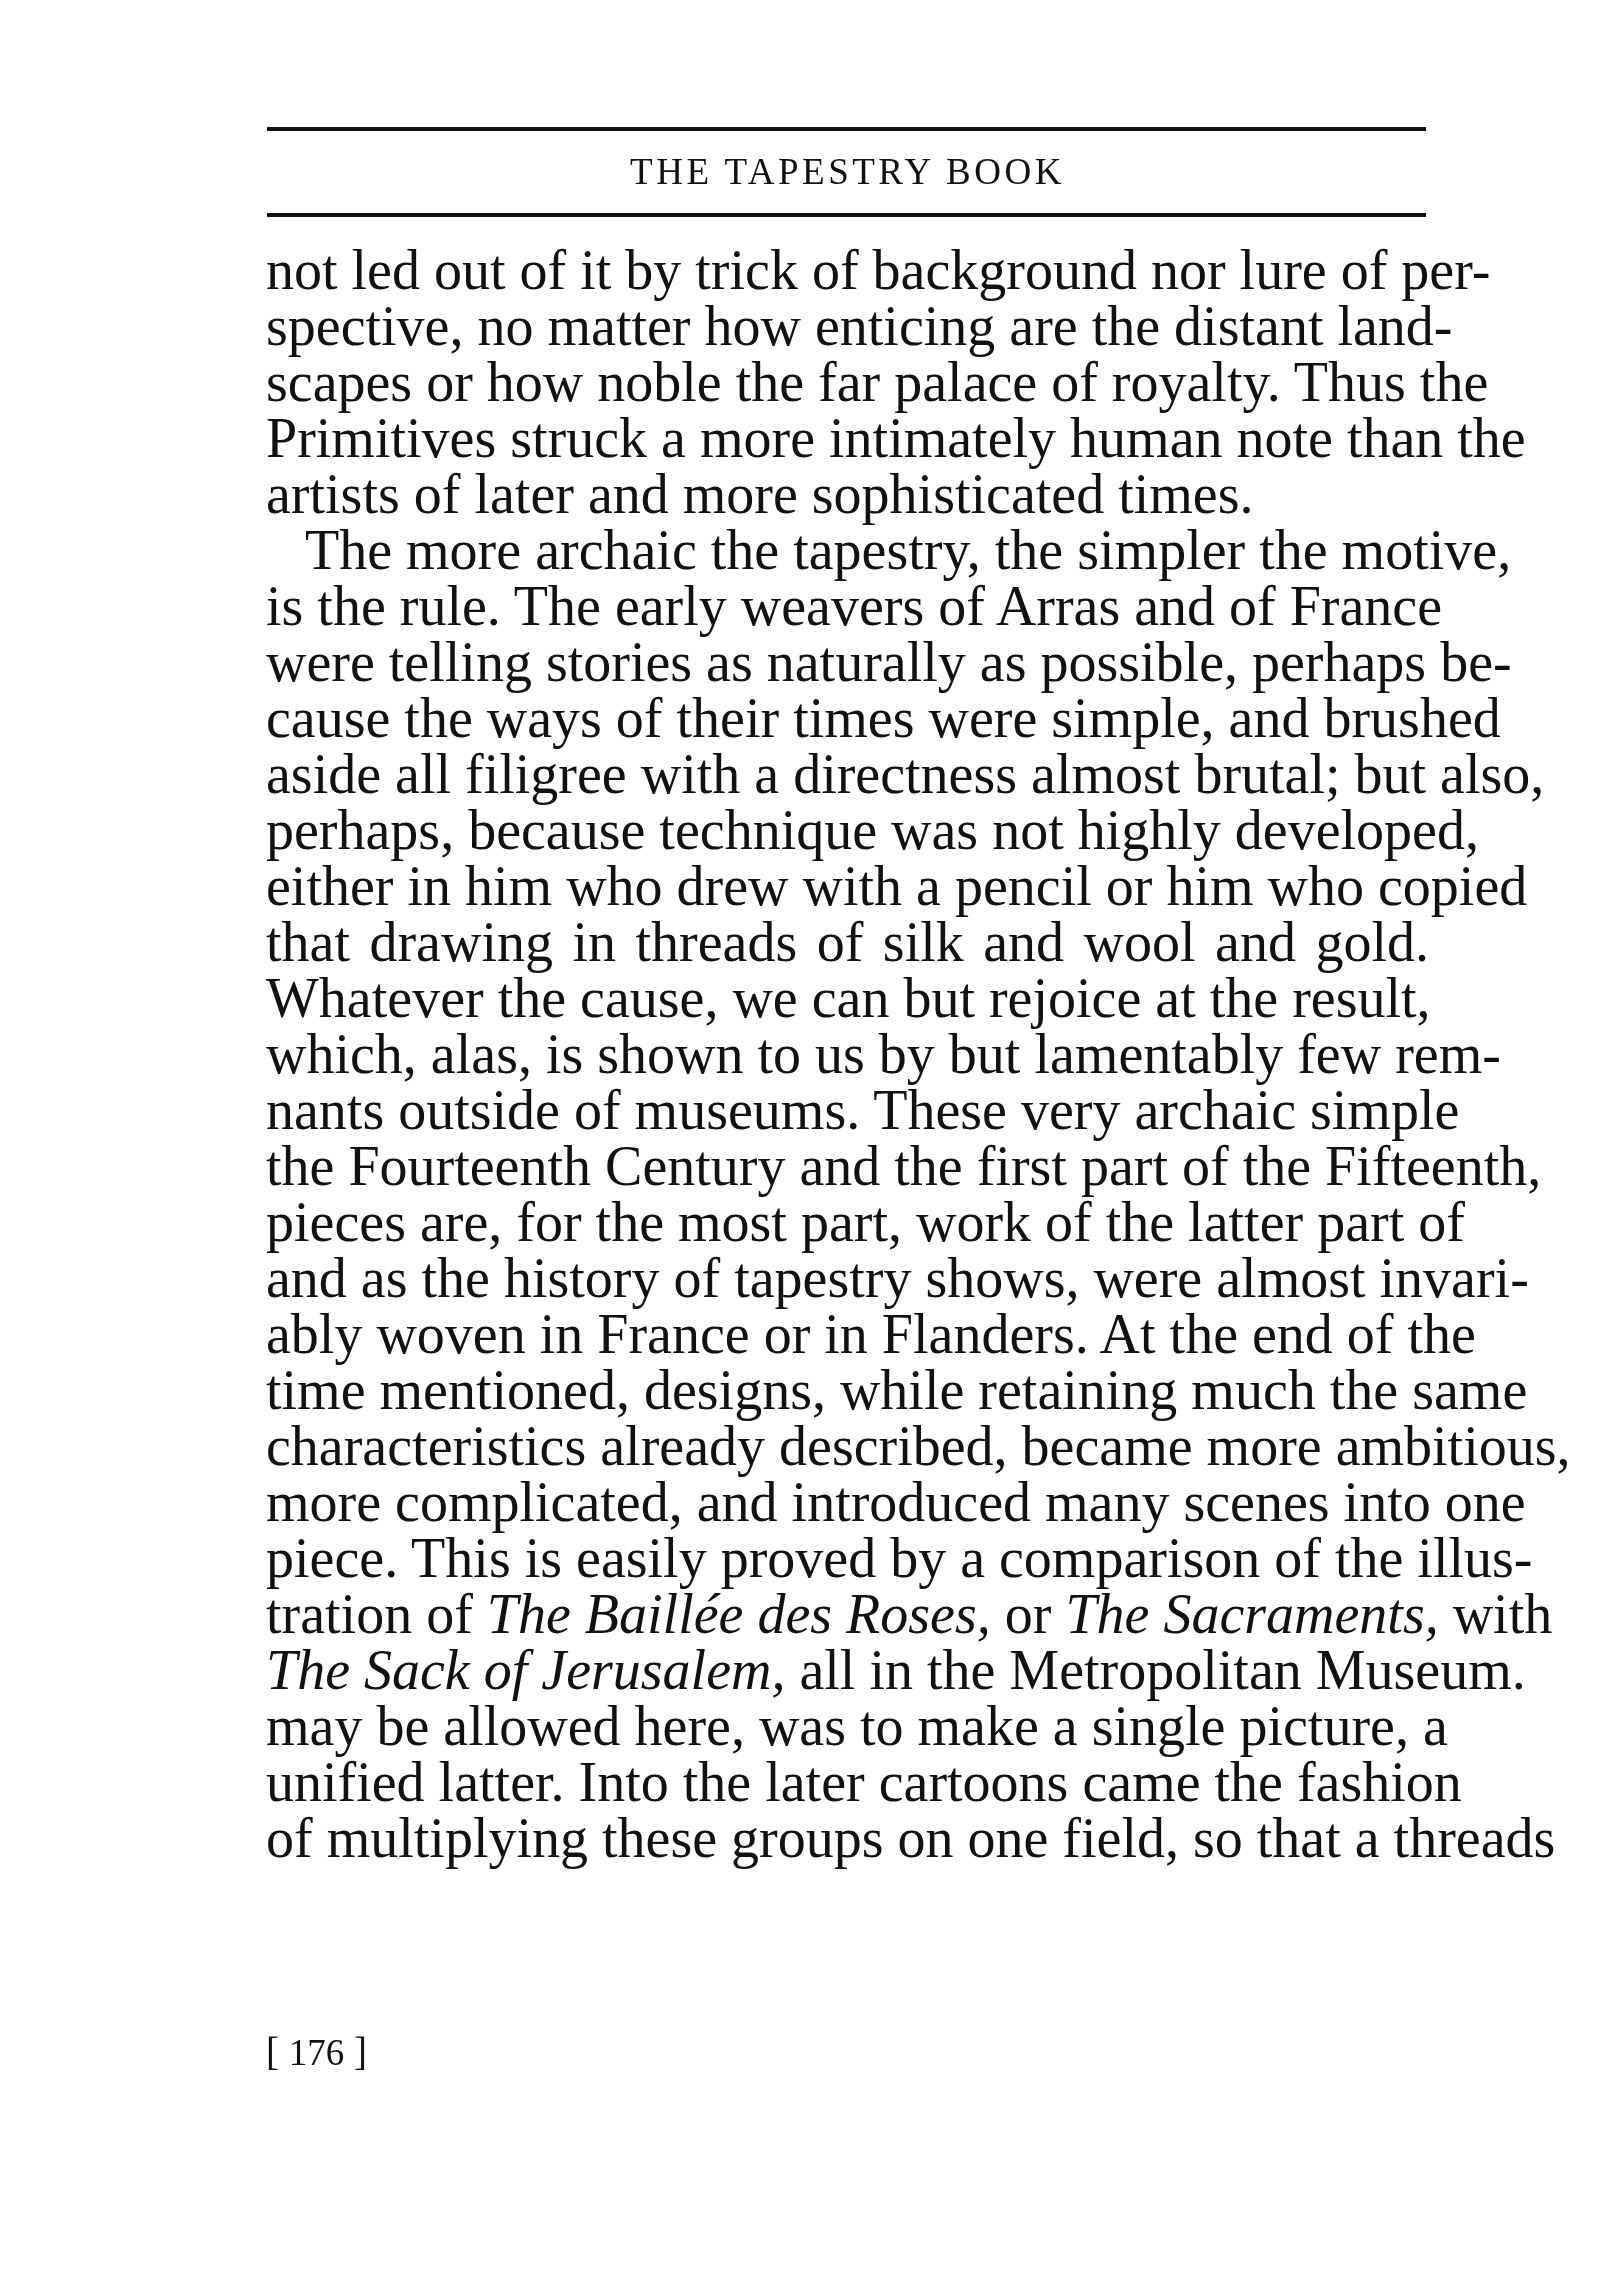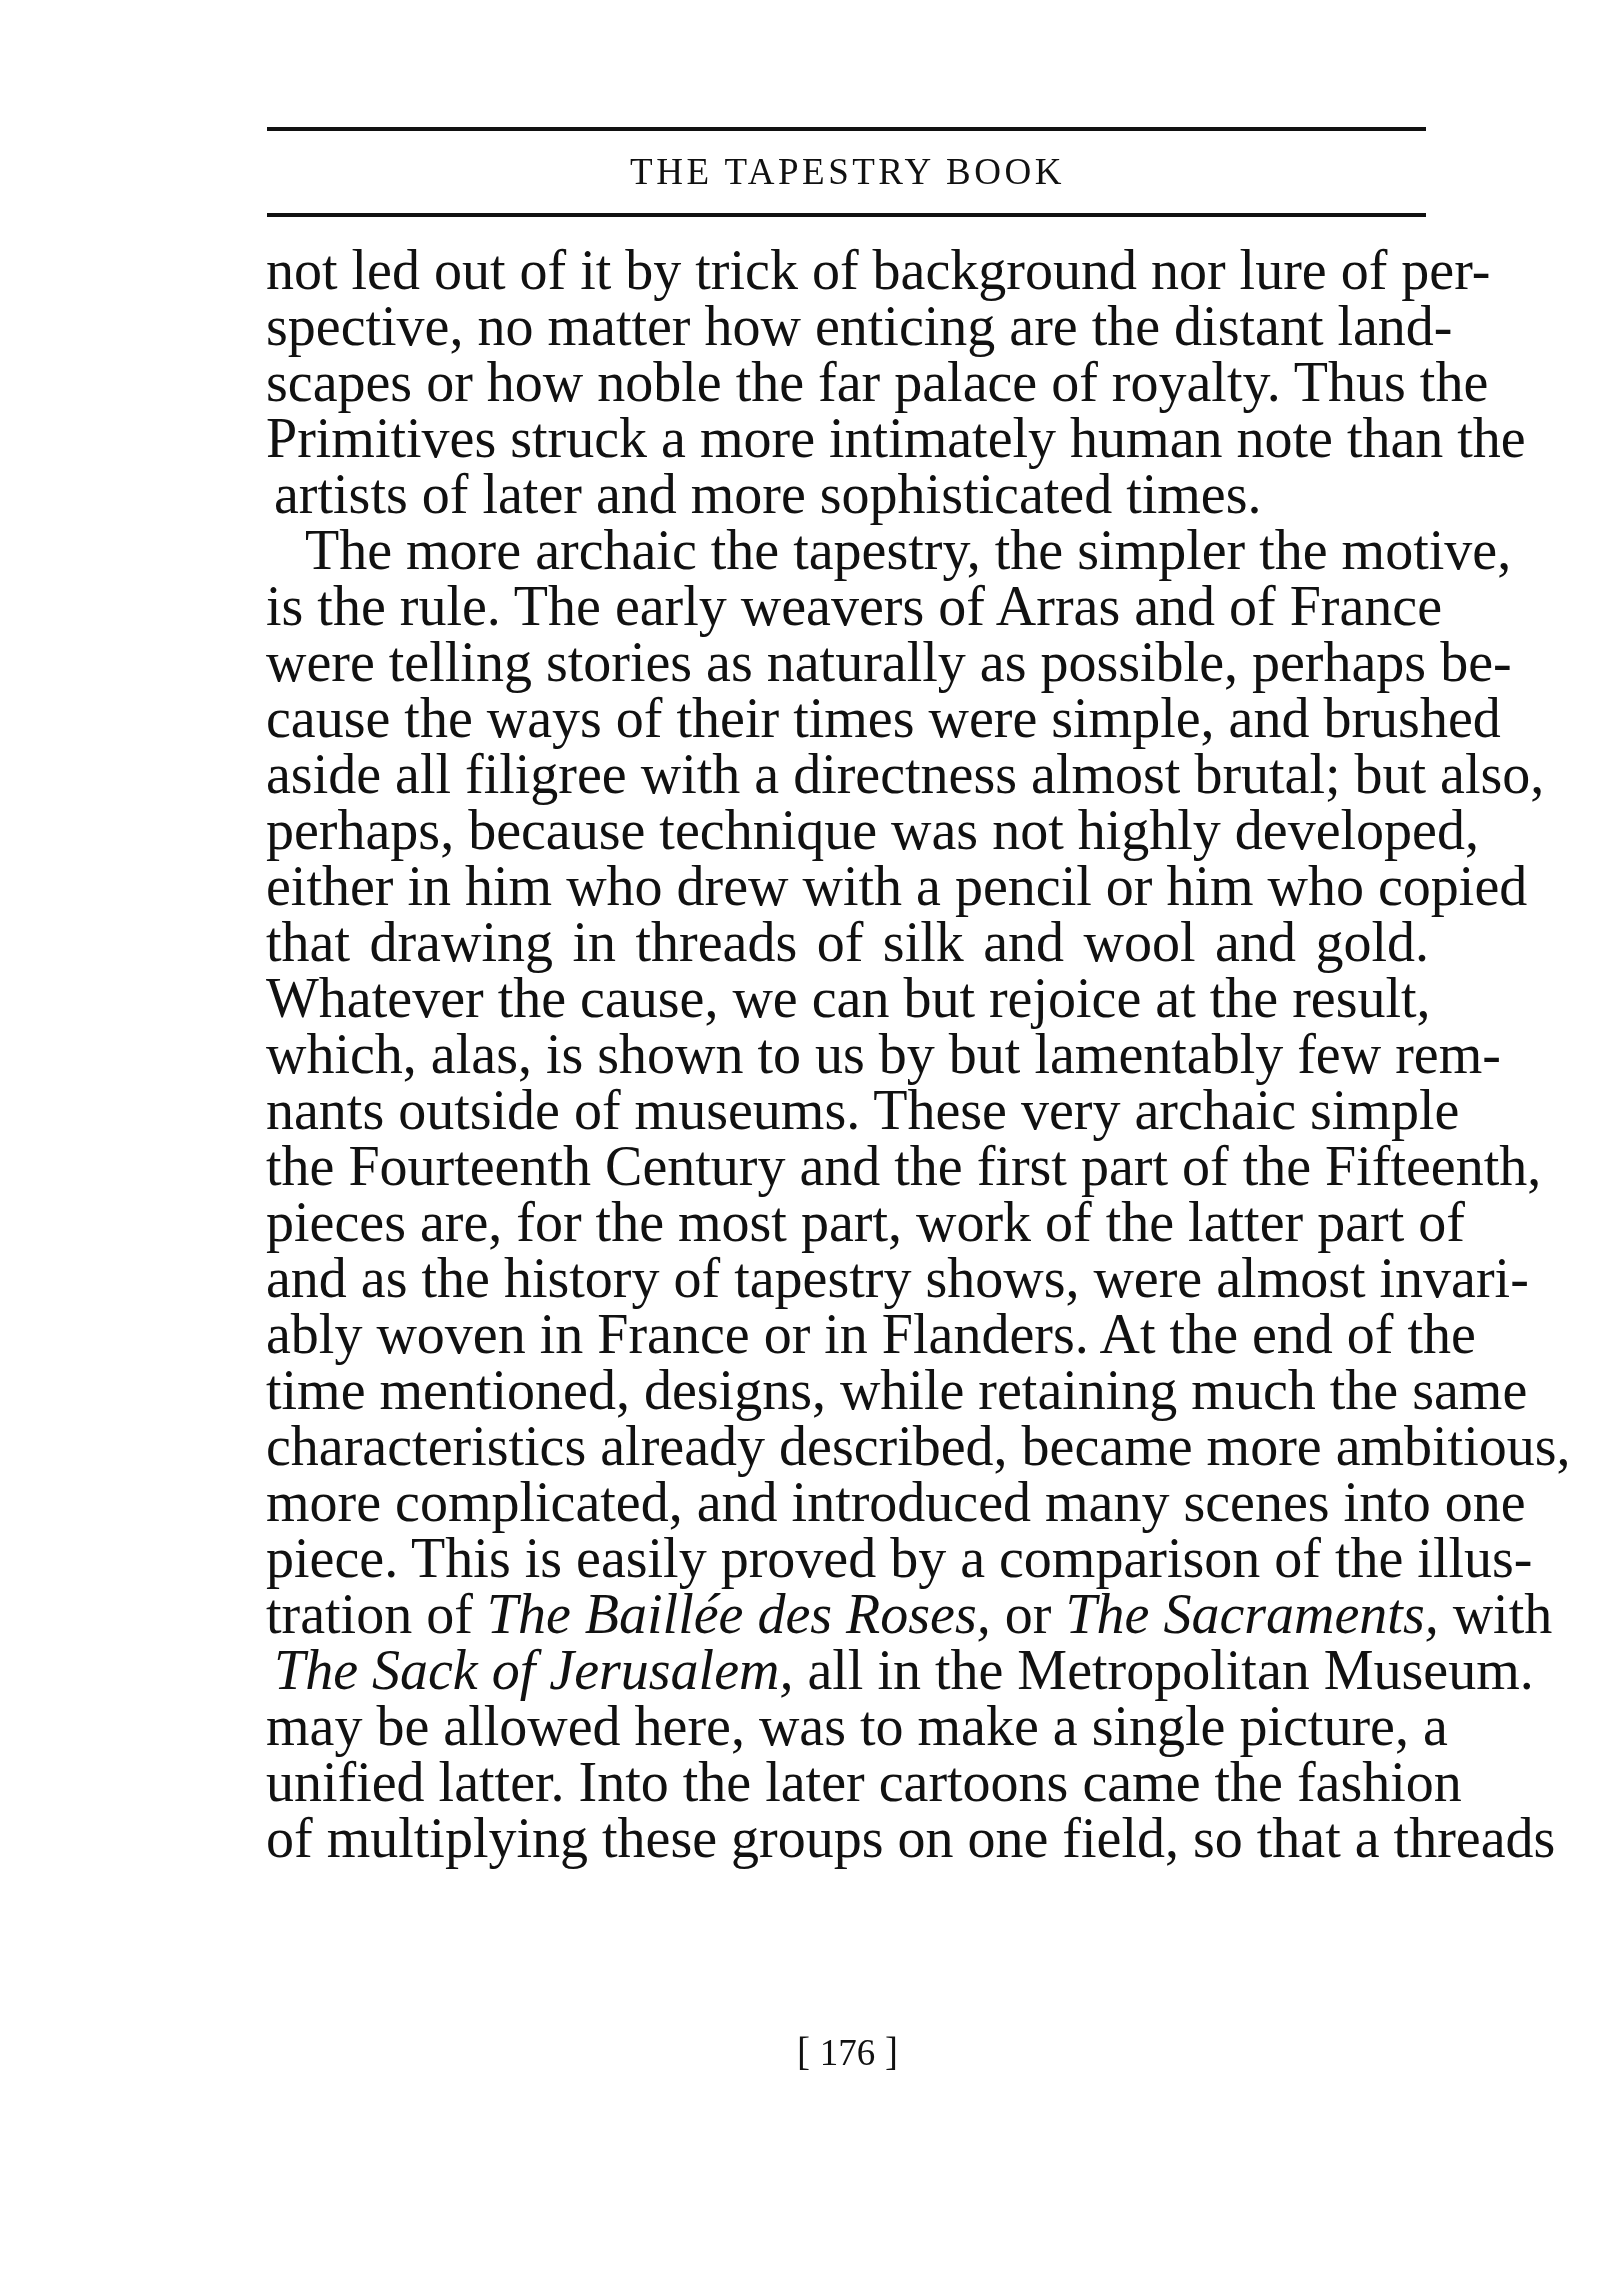--- a/index.html
+++ b/index.html
@@ -50,34 +50,33 @@
   }
   .line {
     display: block;
     white-space: nowrap;
     text-align: justify;
     text-align-last: justify;
     height: 56px;
   }
   .line.last {
     text-align-last: left;
-    margin-left: 8px;
   }
   .line.indent {
     padding-left: 39px;
   }
   .line em {
     font-style: italic;
   }
   .folio {
     position: absolute;
     top: 2024px;
     left: 0;
     width: 1163px;
-    text-align: center;
+    text-align: left;
     font-size: 39px;
     line-height: 56px;
   }
   .folio .num {
     font-size: 37px;
   }
 </style>
 </head>
 <body>
 

